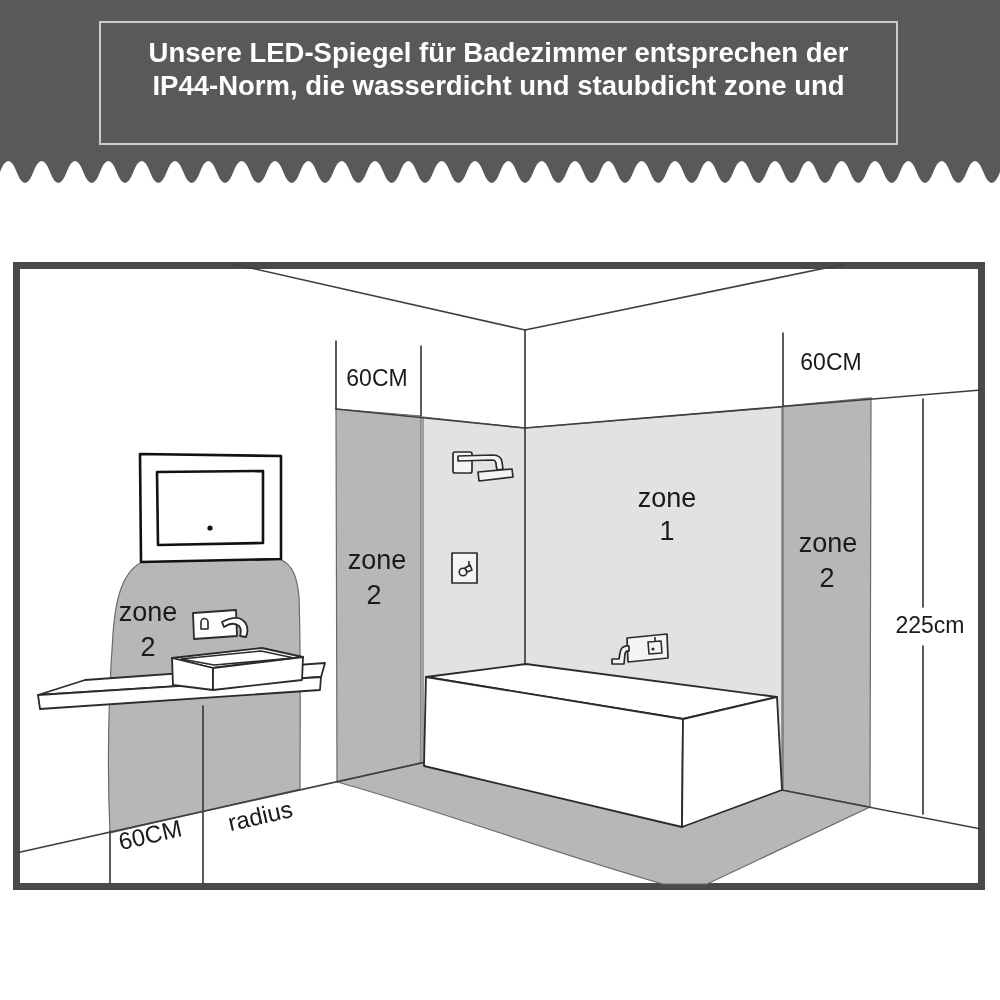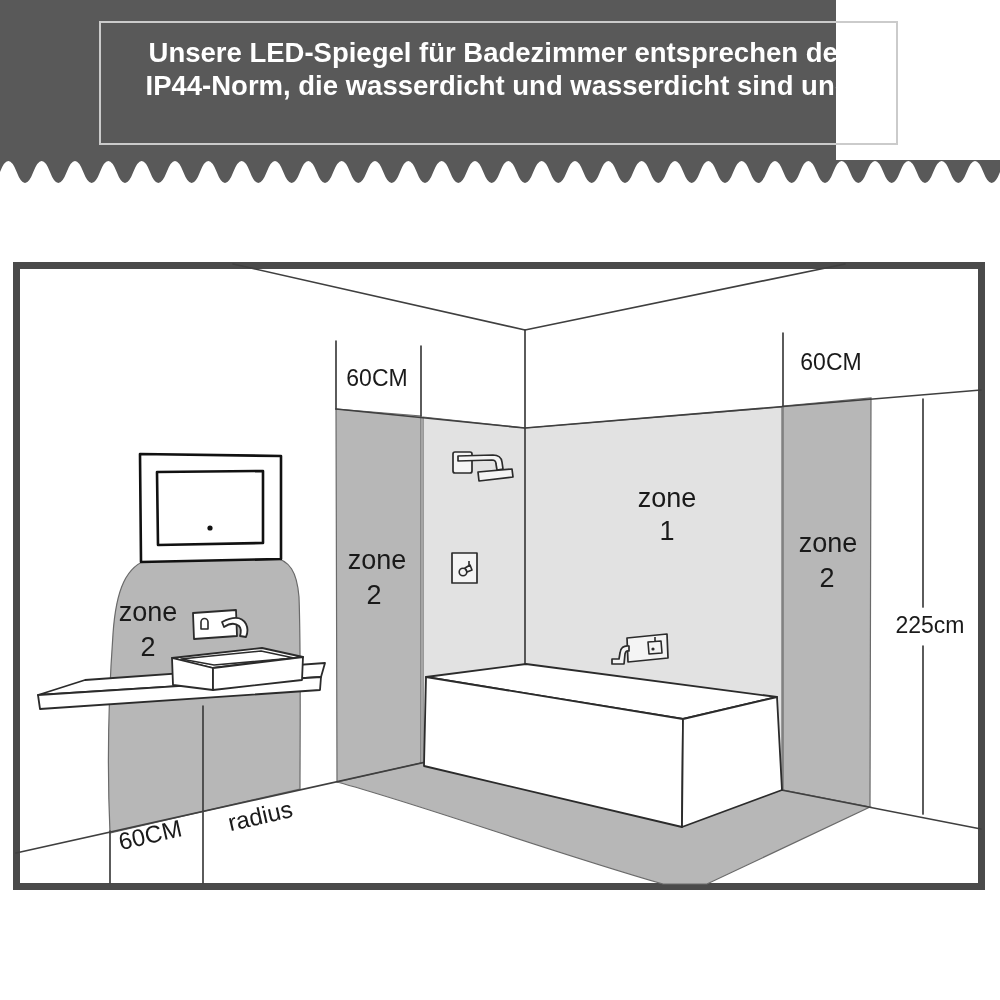--- a/index.html
+++ b/index.html
@@ -1,18 +1,18 @@
 <!DOCTYPE html>
 <html style="--header-bg: #595959; --zone2: #b7b7b7; --zone1: #e2e2e2; --outline: #3f3f3f; --frame: #4a4a4a;"><head>
 <meta charset="utf-8">
 <style>
   html,body{margin:0;padding:0;background:#ffffff;}
   body{width:1000px;height:1000px;position:relative;overflow:hidden;
        font-family:"Liberation Sans",sans-serif;}
-  .header{position:absolute;top:0;left:0;width:836px;height:160px;
+  .header{position:absolute;top:0;left:0;width:1000px;height:160px;
           background:var(--header-bg,#595959);}
   .header-box{position:absolute;left:99px;top:21px;width:799px;height:124px;
           box-sizing:border-box;border:2px solid #cbcbcb;text-align:center;
           padding-top:13px;}
   .header-box .hline{font-size:27.5px;font-weight:bold;line-height:33px;
           color:#ffffff;white-space:nowrap;}
   .header-wave{position:absolute;top:160px;left:0;width:1000px;height:30px;
           display:block;}
   .diagram{position:absolute;top:0;left:0;width:1000px;height:1000px;}
   .z2fill{fill:var(--zone2,#b7b7b7);stroke:#6a6a6a;stroke-width:1.2;}
@@ -28,21 +28,21 @@
   .tz{font-size:27px;}
   .tm{font-size:23px;}
   .tr{font-size:24px;}
 </style>
 </head>
 <body>
 
 <div class="header">
   <div class="header-box">
     <div class="hline">Unsere LED-Spiegel für Badezimmer entsprechen der</div>
-    <div class="hline">IP44-Norm, die wasserdicht und wasserdicht sind und</div>
+    <div class="hline">IP44-Norm, die wasserdicht und staubdicht zone und</div>
   </div>
 </div>
 <svg class="header-wave" viewBox="0 0 1000 30" preserveAspectRatio="none">
   <path id="wave-path" fill="#595959" d="M0,12 Q8.3,-10 16.7,12 Q25.0,34 33.3,12 Q41.7,-10 50.0,12 Q58.3,34 66.7,12 Q75.0,-10 83.3,12 Q91.7,34 100.0,12 Q108.3,-10 116.7,12 Q125.0,34 133.3,12 Q141.7,-10 150.0,12 Q158.3,34 166.7,12 Q175.0,-10 183.3,12 Q191.7,34 200.0,12 Q208.3,-10 216.7,12 Q225.0,34 233.3,12 Q241.7,-10 250.0,12 Q258.3,34 266.7,12 Q275.0,-10 283.3,12 Q291.7,34 300.0,12 Q308.3,-10 316.7,12 Q325.0,34 333.3,12 Q341.7,-10 350.0,12 Q358.3,34 366.7,12 Q375.0,-10 383.3,12 Q391.7,34 400.0,12 Q408.3,-10 416.7,12 Q425.0,34 433.3,12 Q441.7,-10 450.0,12 Q458.3,34 466.7,12 Q475.0,-10 483.3,12 Q491.7,34 500.0,12 Q508.3,-10 516.7,12 Q525.0,34 533.3,12 Q541.7,-10 550.0,12 Q558.3,34 566.7,12 Q575.0,-10 583.3,12 Q591.7,34 600.0,12 Q608.3,-10 616.7,12 Q625.0,34 633.3,12 Q641.7,-10 650.0,12 Q658.3,34 666.7,12 Q675.0,-10 683.3,12 Q691.7,34 700.0,12 Q708.3,-10 716.7,12 Q725.0,34 733.3,12 Q741.7,-10 750.0,12 Q758.3,34 766.7,12 Q775.0,-10 783.3,12 Q791.7,34 800.0,12 Q808.3,-10 816.7,12 Q825.0,34 833.3,12 Q841.7,-10 850.0,12 Q858.3,34 866.7,12 Q875.0,-10 883.3,12 Q891.7,34 900.0,12 Q908.3,-10 916.7,12 Q925.0,34 933.3,12 Q941.7,-10 950.0,12 Q958.3,34 966.7,12 Q975.0,-10 983.3,12 Q991.7,34 1000.0,12 L1000,0 L0,0 Z"></path>
 </svg>
 
 <svg class="diagram" viewBox="0 0 1000 1000">
 
   <rect x="16.5" y="265.5" width="965" height="621" fill="#ffffff" stroke="var(--frame,#4a4a4a)" stroke-width="7"></rect>
 

